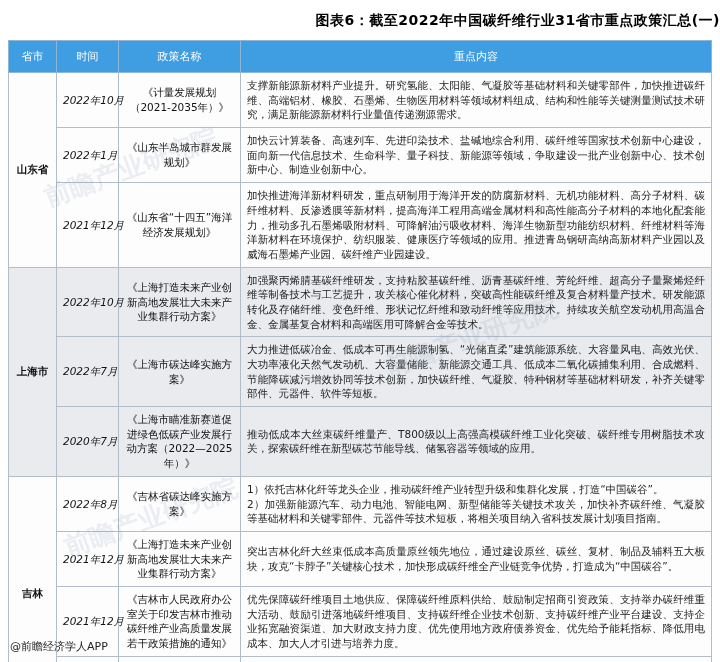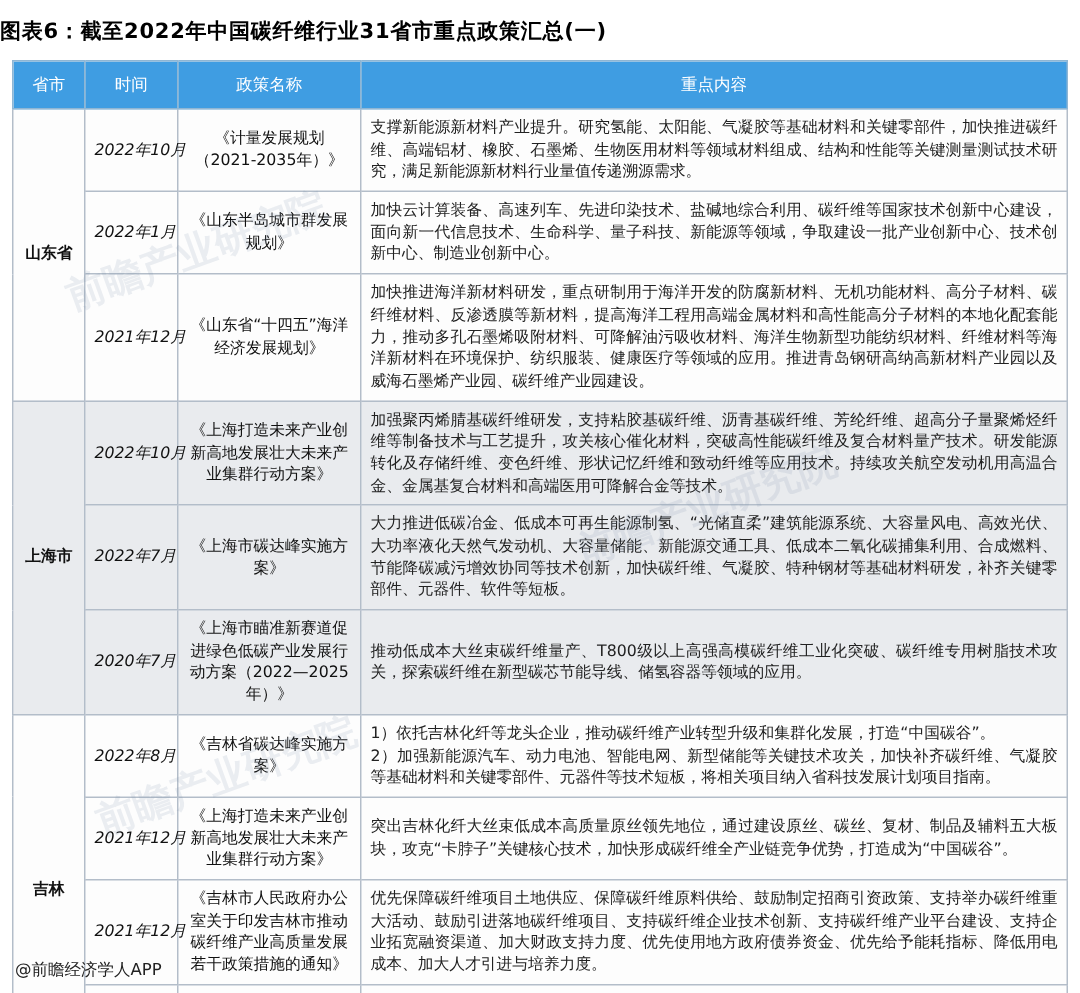--- a/index.html
+++ b/index.html
@@ -5,21 +5,21 @@
   html,body{margin:0;padding:0;}
   body{
     width:720px;height:662px;
     background:#ffffff;
     font-family:"DejaVu Sans","Liberation Sans",sans-serif;
     color:#1a1a1a;
     position:relative;
     overflow:hidden;
   }
   .page-title{
-    text-align:left;
+    text-align:right;
     font-size:14px;
     font-weight:bold;
     color:#000;
     padding:12px 0 10px 0;
     letter-spacing:0.5px;
   }
   table.policy-table{
     border-collapse:collapse;
     table-layout:fixed;
     width:704px;

